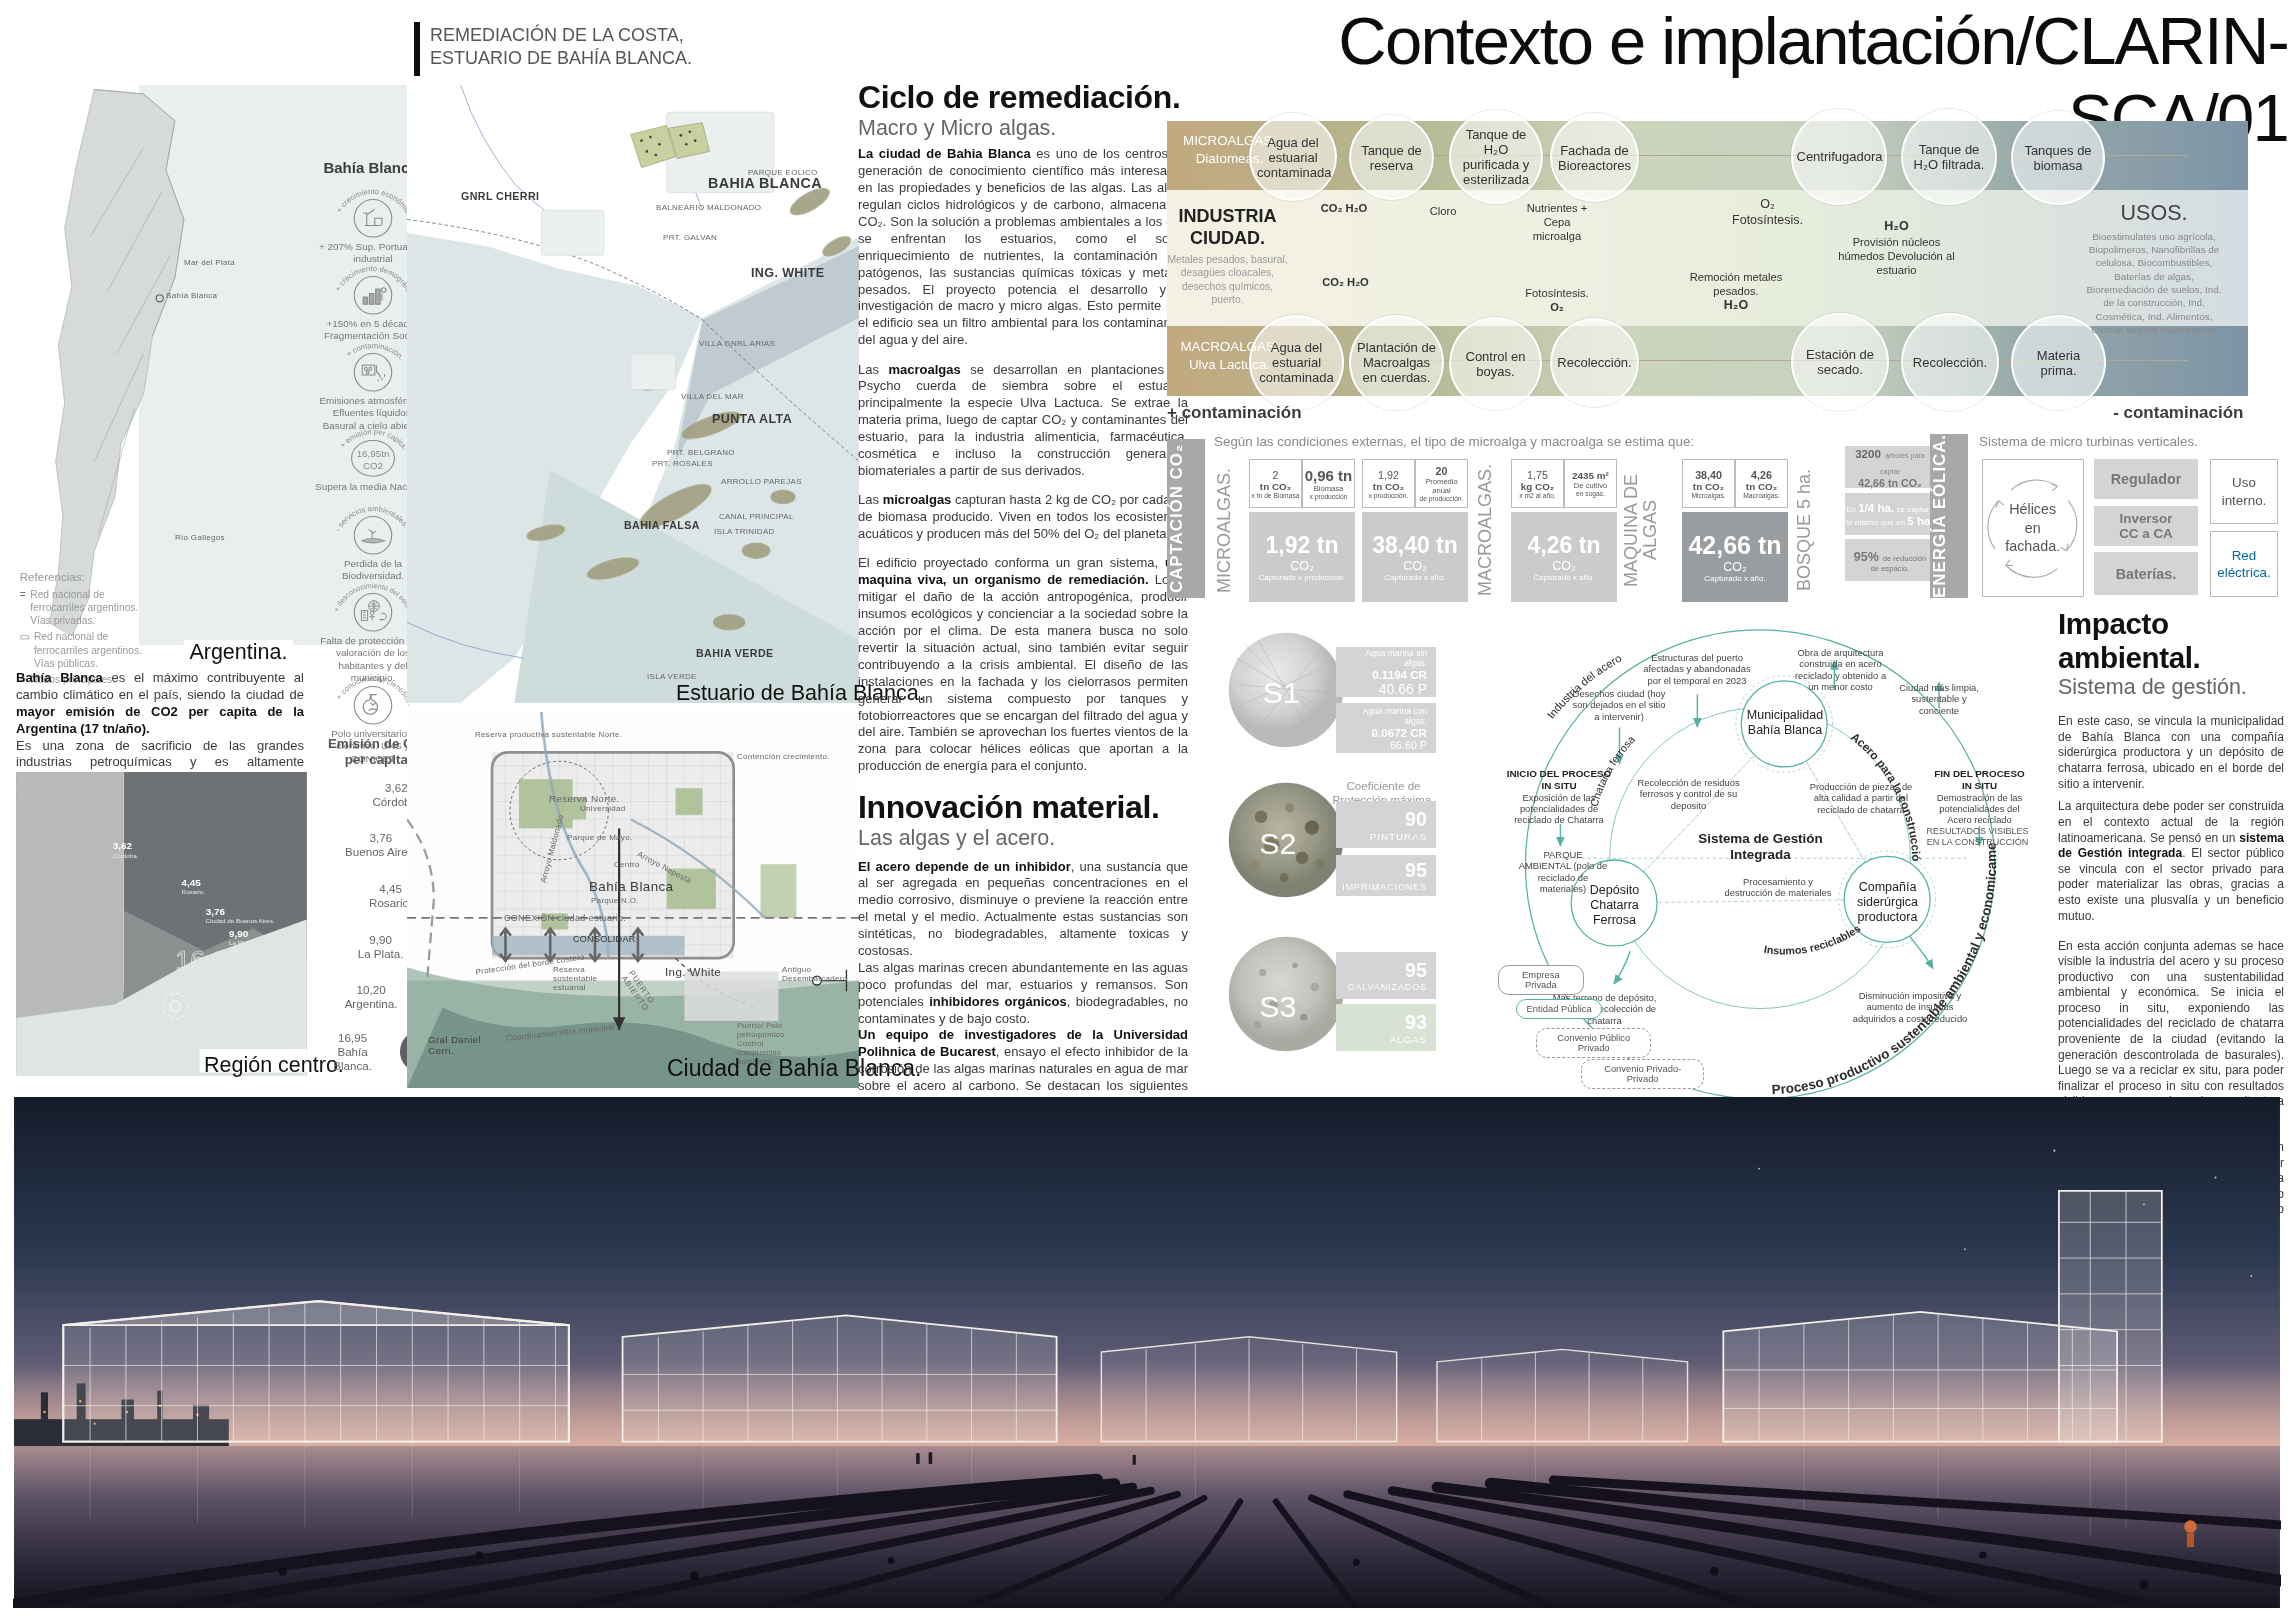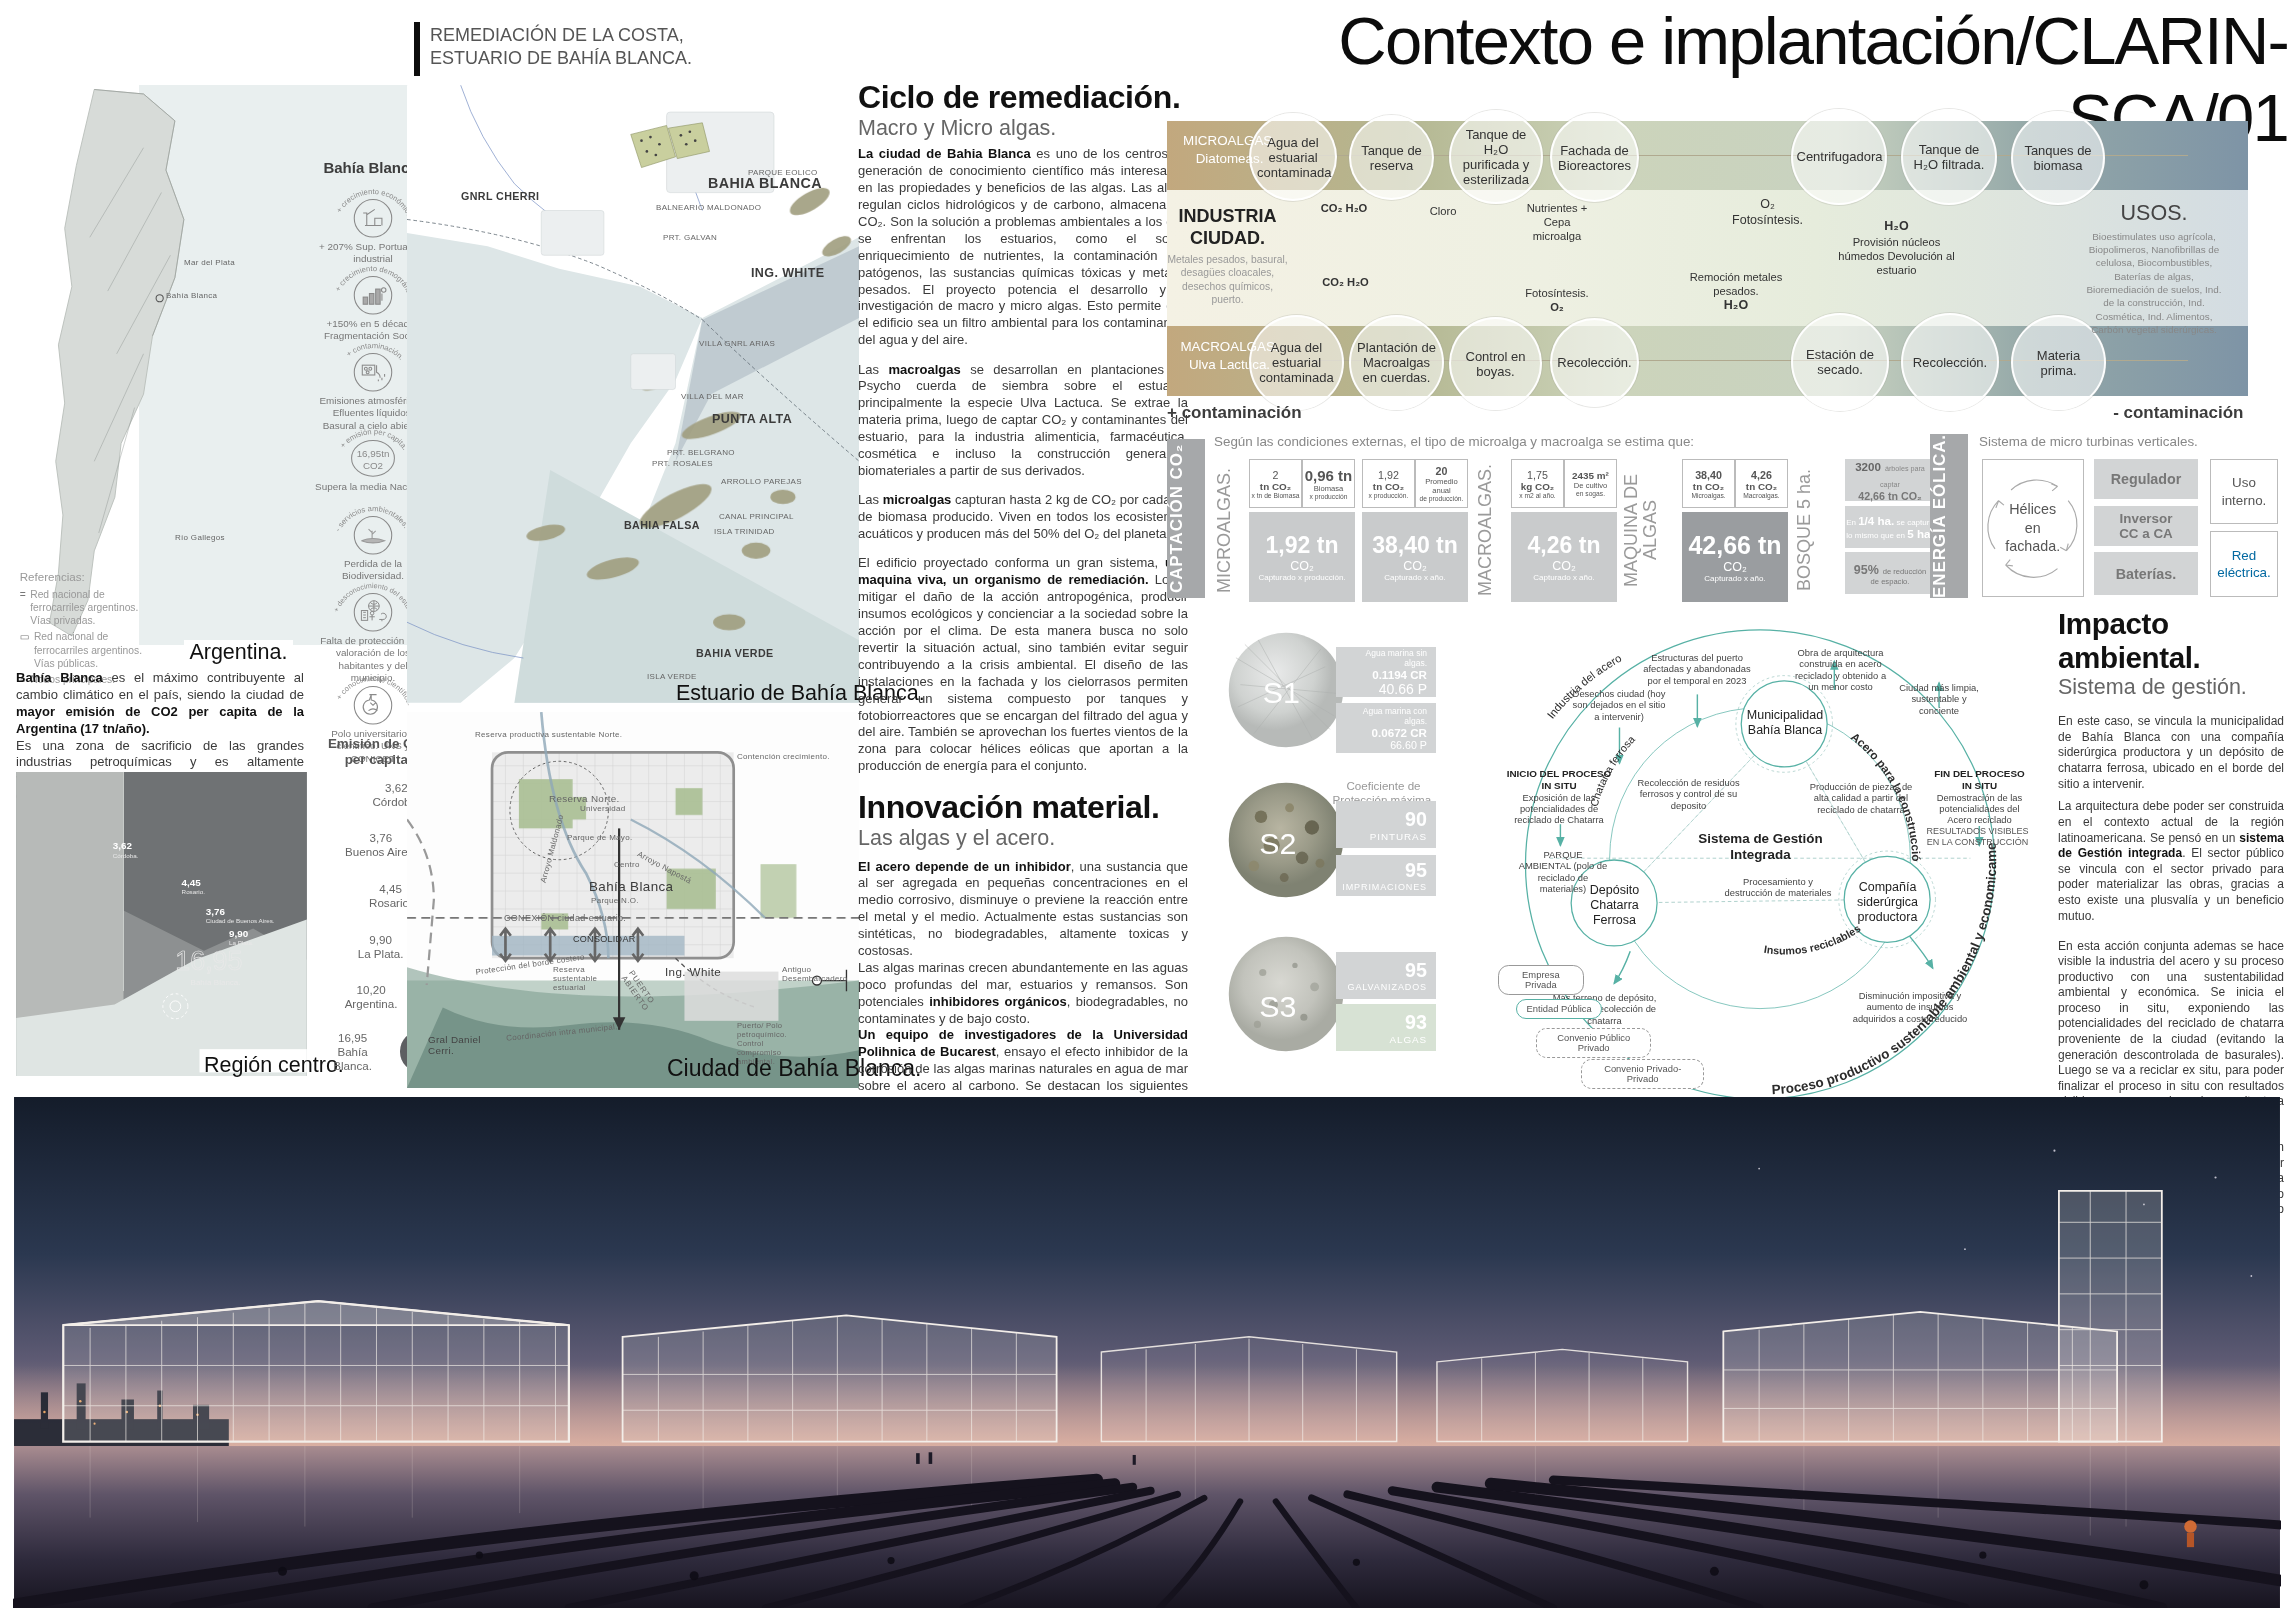--- a/index.html
+++ b/index.html
@@ -566,21 +566,21 @@
           </div>
       </div>
       <div class="bigcell" style="height:90px;margin-top:3.6px;background:#9a9da0;">
         <span style="font-size:25px;font-weight:bold;">42,66 tn</span>
         <span style="font-size:12.5px;">CO₂</span>
         <span style="font-size:8px;">Capturado x año.</span>
       </div>
     </div>
     <div class="vt abs" style="left:627px;top:29px;width:27px;height:134px;color:#9a9a9a;font-size:18px;">BOSQUE 5 ha.</div>
 
-    <div class="abs" style="left:661px;top:25px;width:90px;padding-left:17px;">
+    <div class="abs" style="left:661px;top:12px;width:90px;padding-left:17px;">
       <div style="background:#d2d4d5;height:42px;display:flex;flex-direction:column;align-items:center;justify-content:center;text-align:center;color:#fff;">
         <div><b style="font-size:11.6px;color:#666;">3200</b> <span style="font-size:7.2px;color:#888;">árboles para captar</span></div>
         <div style="font-size:10.7px;font-weight:bold;color:#777;">42,66 tn CO₂</div>
       </div>
       <div style="background:#d2d4d5;height:42px;margin-top:4.5px;display:flex;flex-direction:column;align-items:center;justify-content:center;text-align:center;color:#fff;font-size:8px;">
         <div><span>En </span><b style="font-size:11.6px;">1/4 ha.</b><span> se captura</span></div>
         <div><span>lo mismo que en </span><b style="font-size:11.6px;">5 ha.</b></div>
       </div>
       <div style="background:#d2d4d5;height:42px;margin-top:4.5px;display:flex;flex-direction:column;align-items:center;justify-content:center;text-align:center;color:#777;">
         <div><b style="font-size:12.5px;">95%</b> <span style="font-size:7.6px;">de reducción</span></div>

